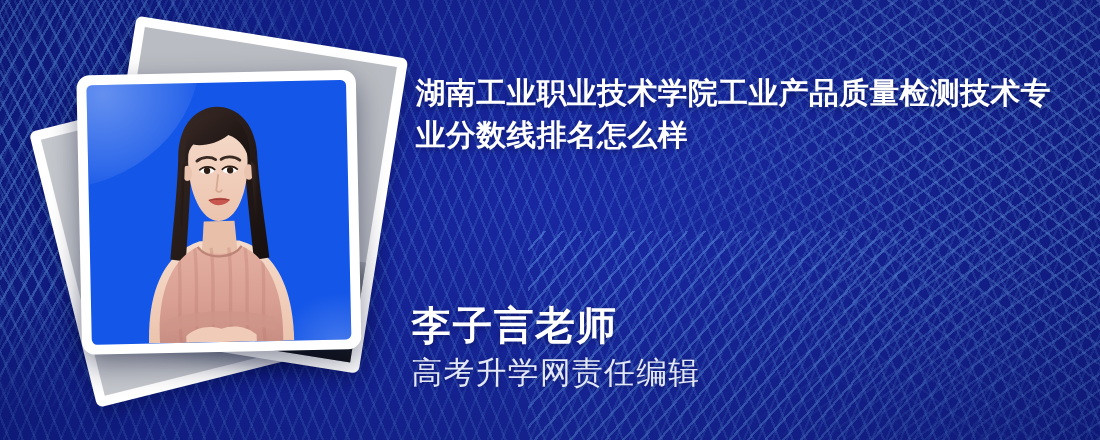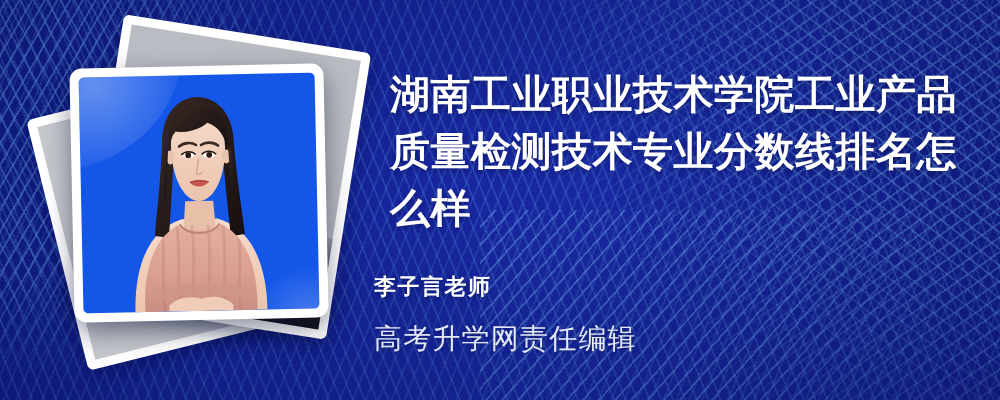--- a/index.html
+++ b/index.html
@@ -174,32 +174,32 @@
   .photo .sheen2 {
     position:absolute; right:-6%; bottom:-8%;
     width:34%; height:26%;
     background:radial-gradient(ellipse at 70% 80%, rgba(255,255,255,.22) 0%, rgba(255,255,255,0) 72%);
   }
   .photo svg { position:absolute; left:0; top:0; width:100%; height:100%; display:block; }
 
   
   .text-block { position:absolute; left:374px; top:0; width:600px; height:400px; }
   .title {
-    position:absolute; top:66px; left:16px; width:580px;
+    position:absolute; top:66px; left:4px; width:580px;
     color:#ffffff;
-    font-size:40px;
+    font-size:27px;
     font-weight:bold;
     line-height:1.42;
     letter-spacing:.5px;
     text-shadow:0 2px 5px rgba(0,6,50,.42);
   }
   .author {
     position:absolute; top:272px; left:0;
     color:#ffffff;
-    font-size:22px;
+    font-size:36px;
     font-weight:bold;
     letter-spacing:1.5px;
     text-shadow:0 2px 5px rgba(0,6,50,.42);
   }
   .role {
     position:absolute; top:320px; left:0;
     color:#e3e8f6;
     font-size:28px;
     font-weight:normal;
     letter-spacing:1.2px;

